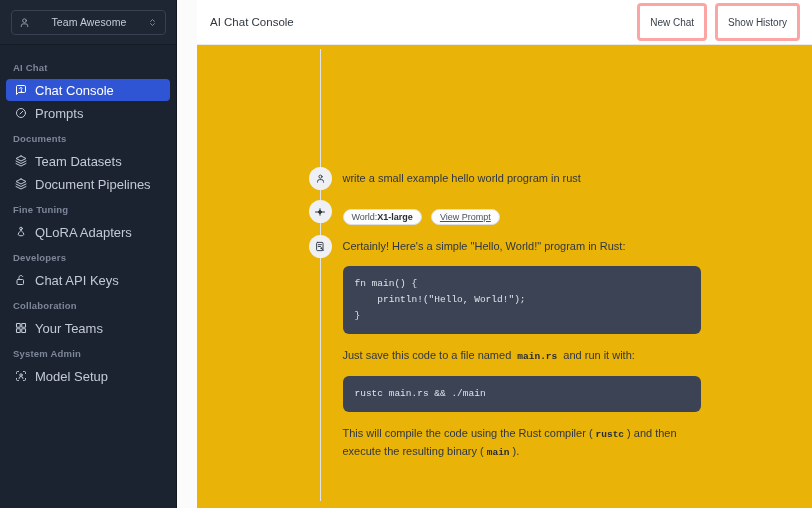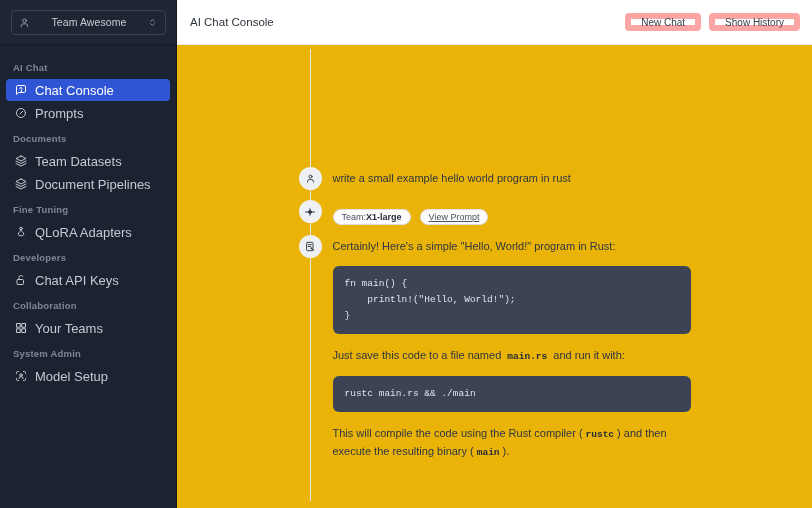--- a/index.html
+++ b/index.html
@@ -2,21 +2,21 @@
 <html><head>
 <meta charset="utf-8">
 <style>
   * { box-sizing: border-box; margin: 0; padding: 0; }
   html, body {
     width: 812px; height: 508px;
     font-family: "Liberation Sans", sans-serif;
     background: #fbfbfc;
     overflow: hidden;
   }
-  .app { display: flex; width: 812px; height: 508px; }
+  .app { display: flex; width: 812px; height: 508px; gap: 20px; }
 
   
   .sidebar {
     width: 177px; height: 508px;
     background: #1b2230;
     display: flex; flex-direction: column;
     flex: 0 0 177px;
     border-right: 1px solid #11161f;
   }
   .sidebar-top {
@@ -71,22 +71,22 @@
   .topbar {
     height: 45px; flex: 0 0 45px;
     background: #ffffff;
     border-bottom: 1px solid #e8eaee;
     display: flex; align-items: center;
     padding: 0 12px 0 13px;
   }
   .topbar-title { font-size: 11.5px; color: #30363f; flex: 1; }
   .topbar-actions { display: flex; gap: 8px; }
   .btn {
-    height: 18px; padding: 0 10px;
-    border: 6px solid #fca5a5;
+    height: 38px; padding: 0 10px;
+    border: 3px solid #fca5a5;
     background: #ffffff;
     border-radius: 4px;
     font-size: 10px; color: #3a414c;
     font-family: "Liberation Sans", sans-serif;
     cursor: pointer;
     display: flex; align-items: center;
   }
 
   .content { flex: 1; overflow: hidden; position: relative; }
   .thread {
@@ -303,21 +303,21 @@
                 <circle cx="12" cy="12" r="3" fill="currentColor"></circle>
                 <path d="M3 12h5"></path>
                 <path d="M16 12h5"></path>
                 <path d="M12 8.6V5.5"></path>
                 <path d="M12 18.5v-3.1"></path>
               </svg>
           </div>
           <div class="row-body">
             <div class="meta-row">
               <div class="pill">
-                  <span>Team:</span>
+                  <span>World:</span>
                   <b>X1-large</b>
                 </div>
               <div class="pill link">
                   <span>View Prompt</span>
                 </div>
             </div>
           </div>
         </div>
 
         <div class="row">

